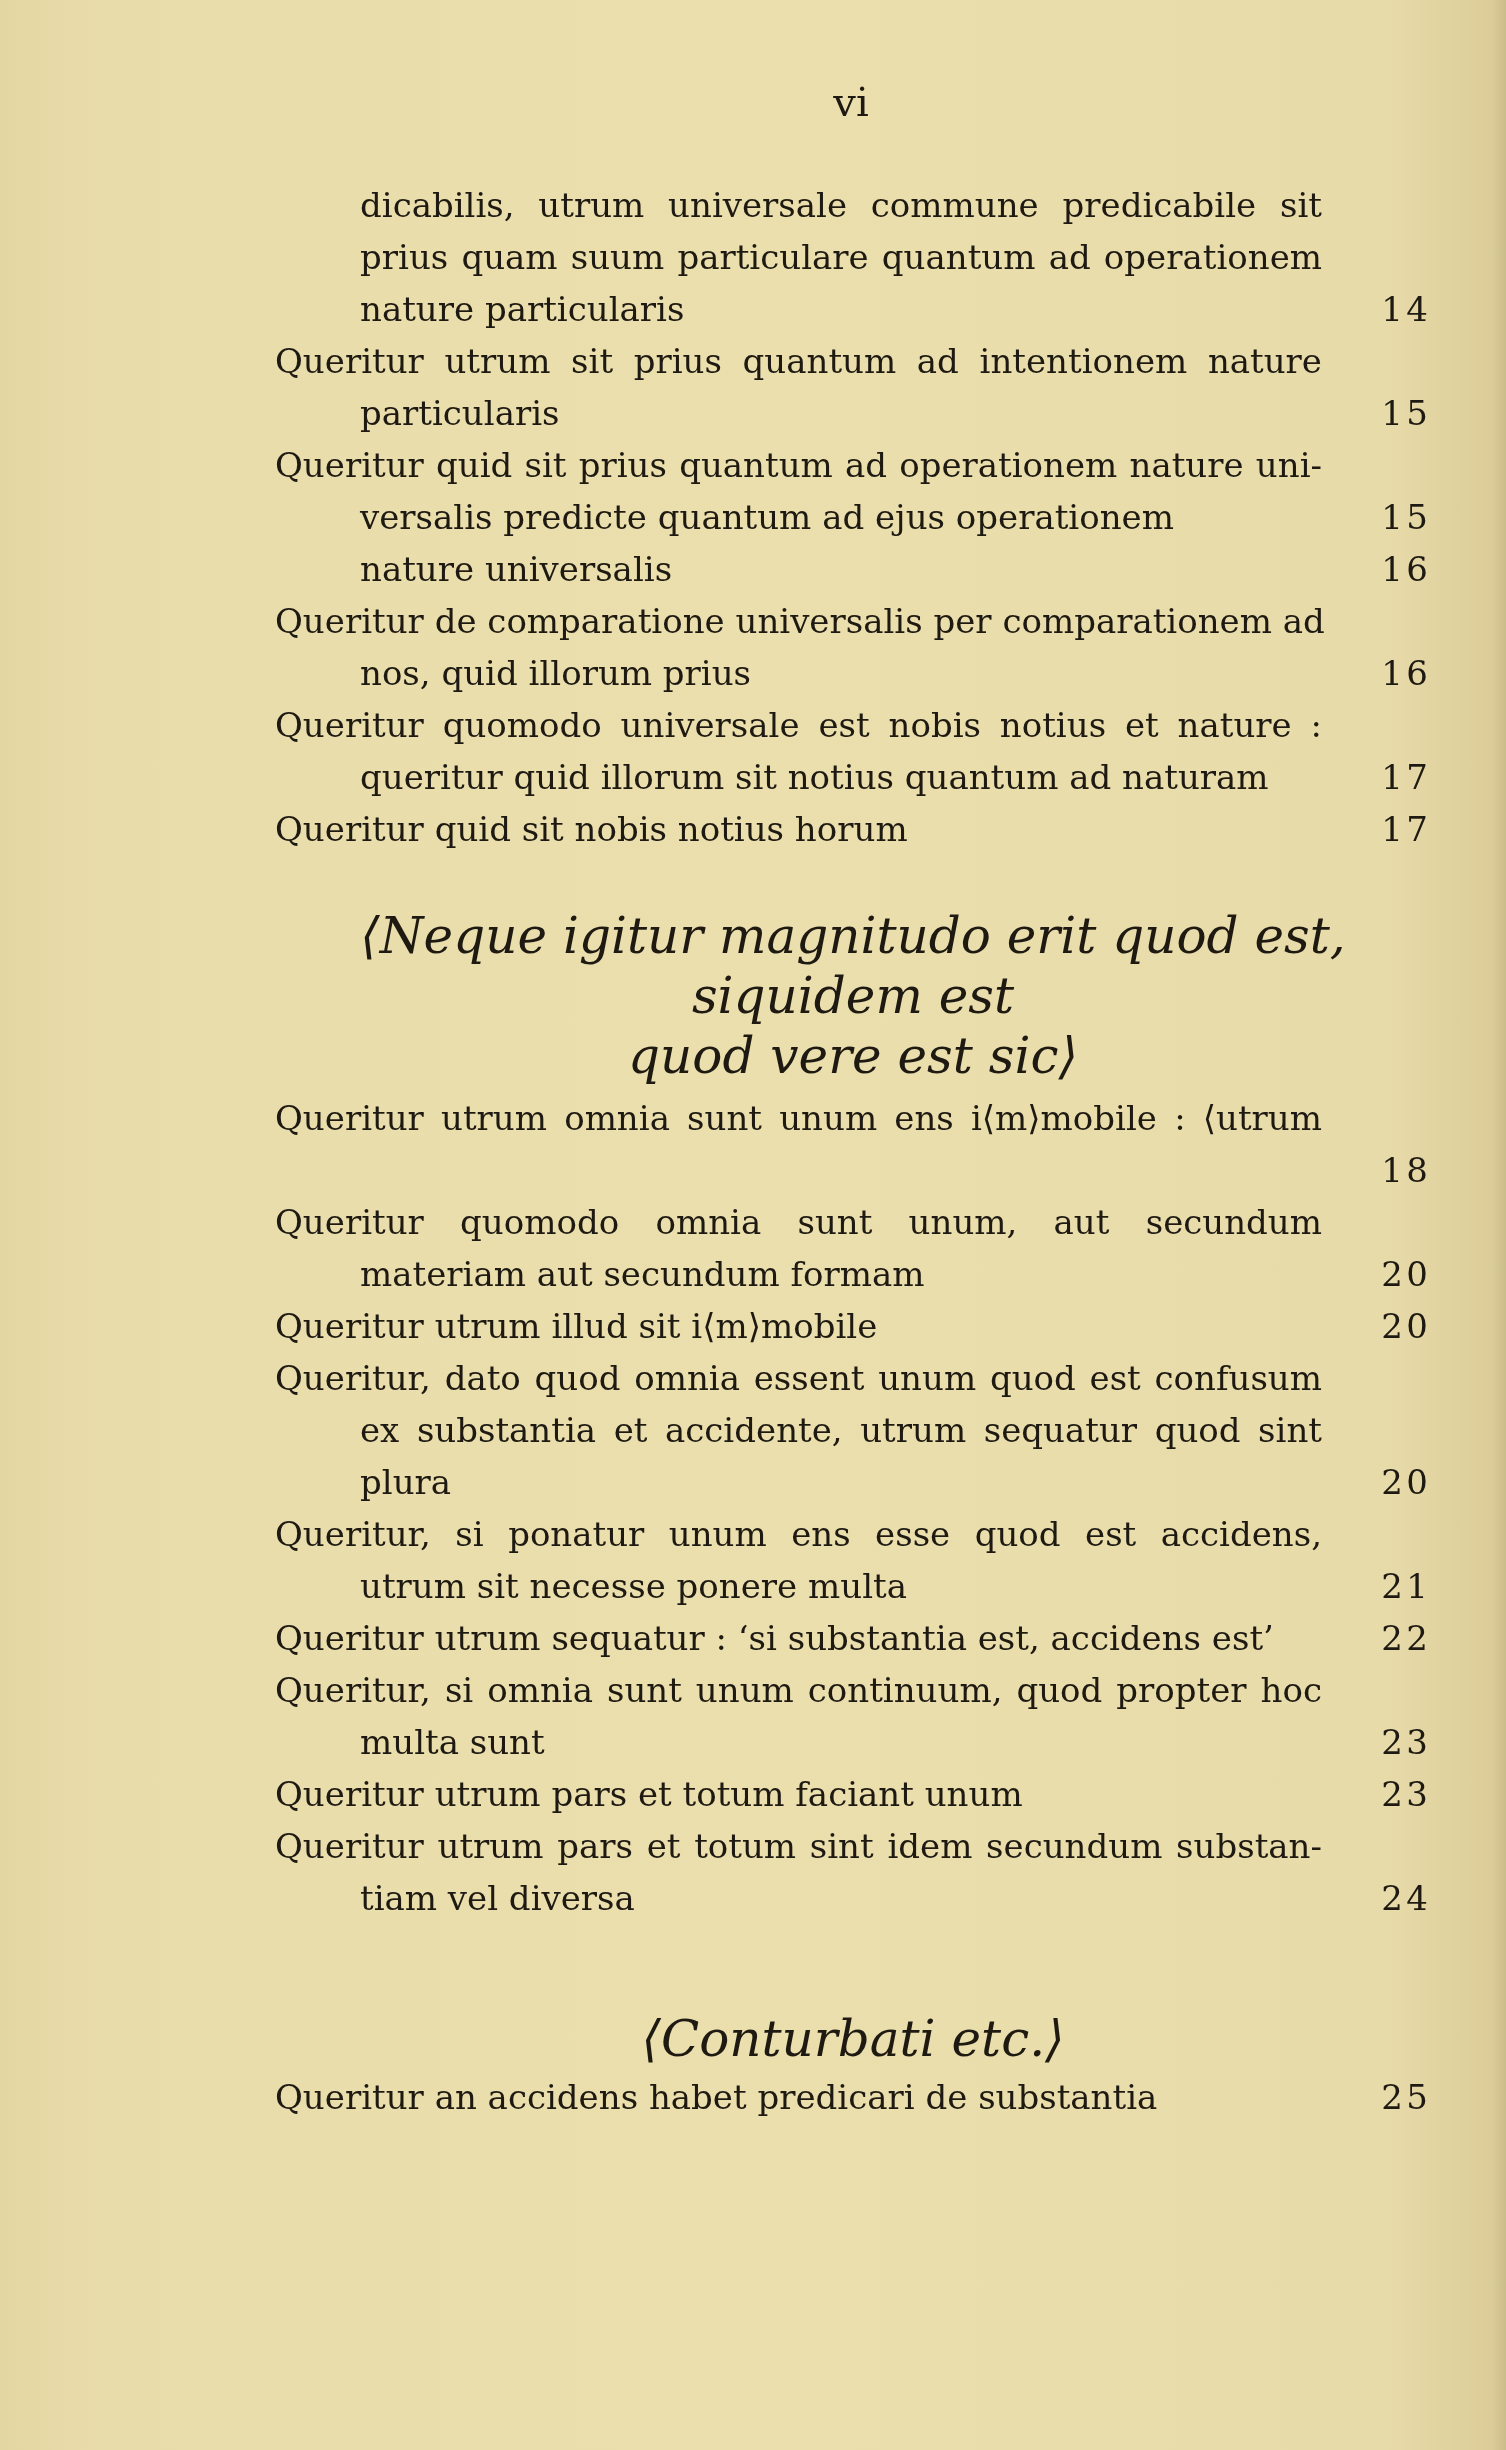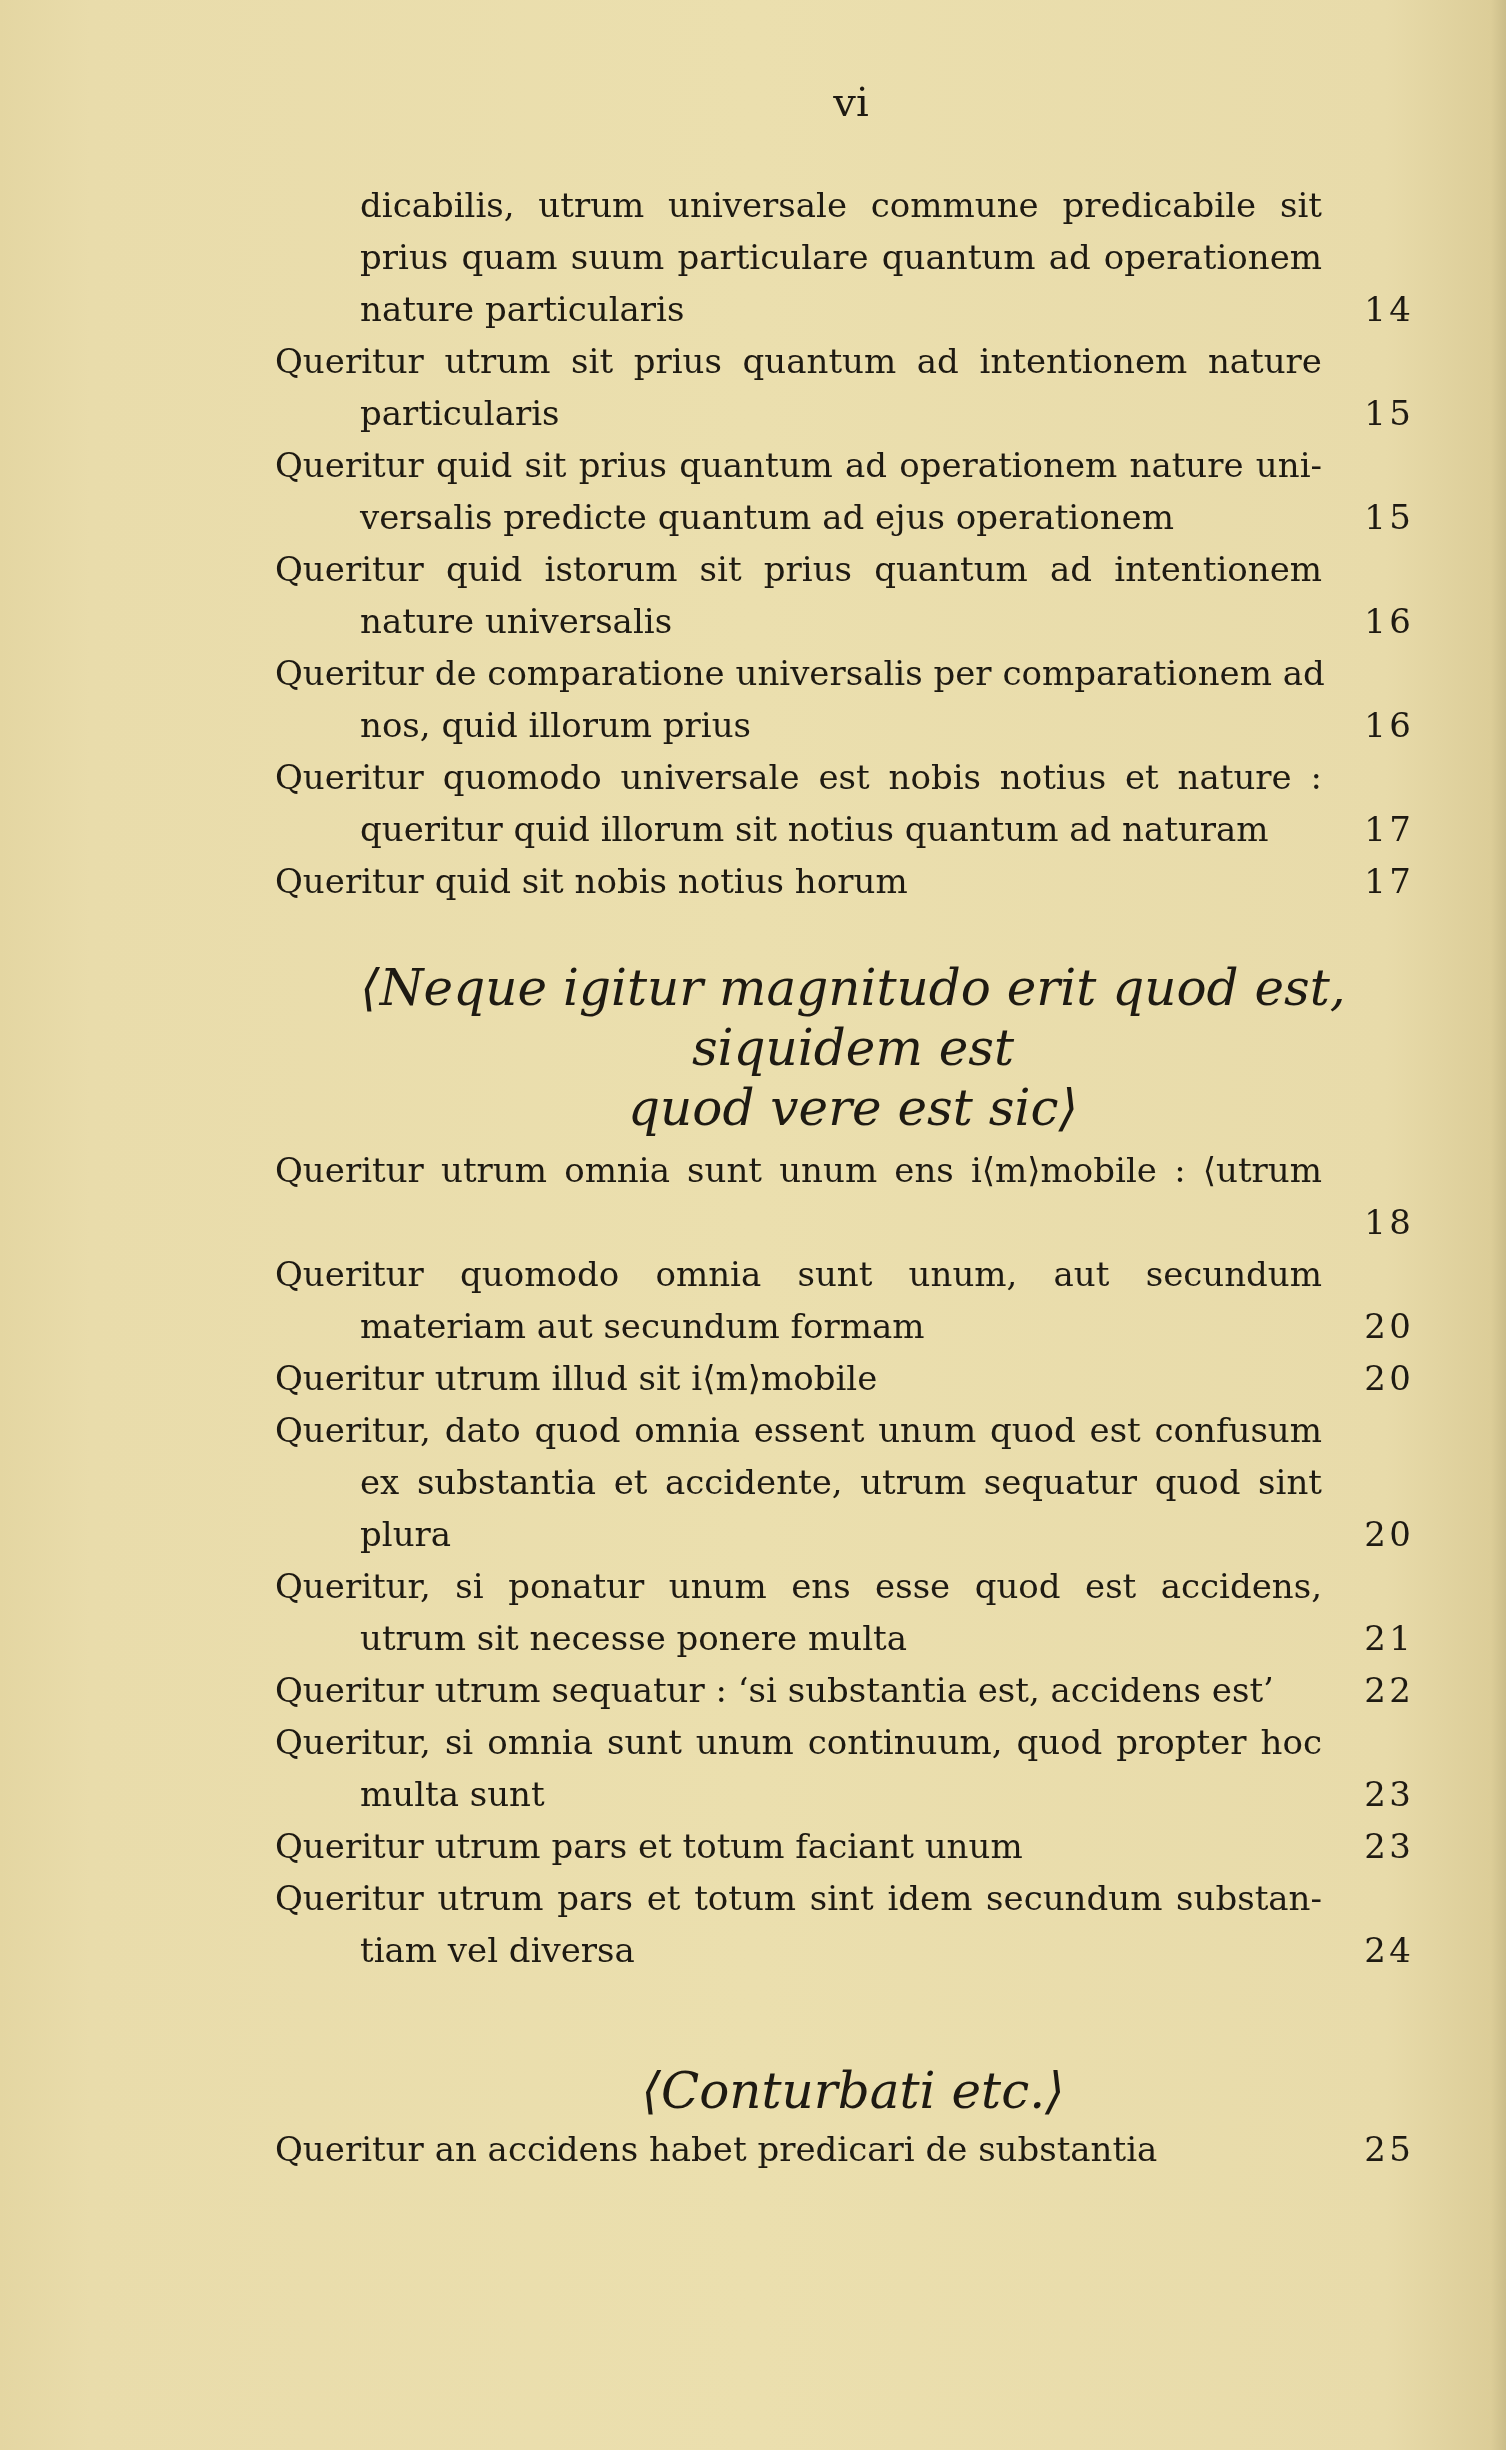--- a/index.html
+++ b/index.html
@@ -15,21 +15,21 @@
     text-align: center; font-size: 40px; line-height: 47px;
   }
   .toc { position: absolute; left: 275px; top: 179px; width: 1156px; }
   .line {
     position: relative; height: 52px; line-height: 52px;
     font-size: 34px; white-space: nowrap;
   }
   .line .txt { position: absolute; left: 0; width: 1047px; text-align: justify; text-align-last: left; }
   .line.justify .txt { text-align-last: justify; }
   .line.indent .txt { left: 85px; width: 962px; }
-  .line .pg { position: absolute; right: 17px; width: 71px; text-align: right; letter-spacing: 3.2px; }
+  .line .pg { position: absolute; right: 0; width: 71px; text-align: right; letter-spacing: 3.2px; }
   .heading {
     font-style: italic; text-align: center; font-size: 50px; line-height: 60px;
     width: 1156px;
   }
   .gap-a { height: 51px; }
   .gap-b { height: 6.3px; }
   .gap-c { height: 85px; }
   .gap-d { height: 1.6px; }
 </style>
 </head>
@@ -60,23 +60,20 @@
       </div>
 
     <div class="line justify">
         <span class="txt">Queritur quid sit prius quantum ad operationem nature uni-</span>
       </div>
     <div class="line indent">
         <span class="txt">versalis predicte quantum ad ejus operationem</span>
         <span class="pg">15</span>
       </div>
 
-    <div class="line justify">
-        <span class="txt">Queritur quid istorum sit prius quantum ad intentionem</span>
-      </div>
     <div class="line indent">
         <span class="txt">nature universalis</span>
         <span class="pg">16</span>
       </div>
 
     <div class="line justify">
         <span class="txt">Queritur de comparatione universalis per comparationem ad</span>
       </div>
     <div class="line indent">
         <span class="txt">nos, quid illorum prius</span>

